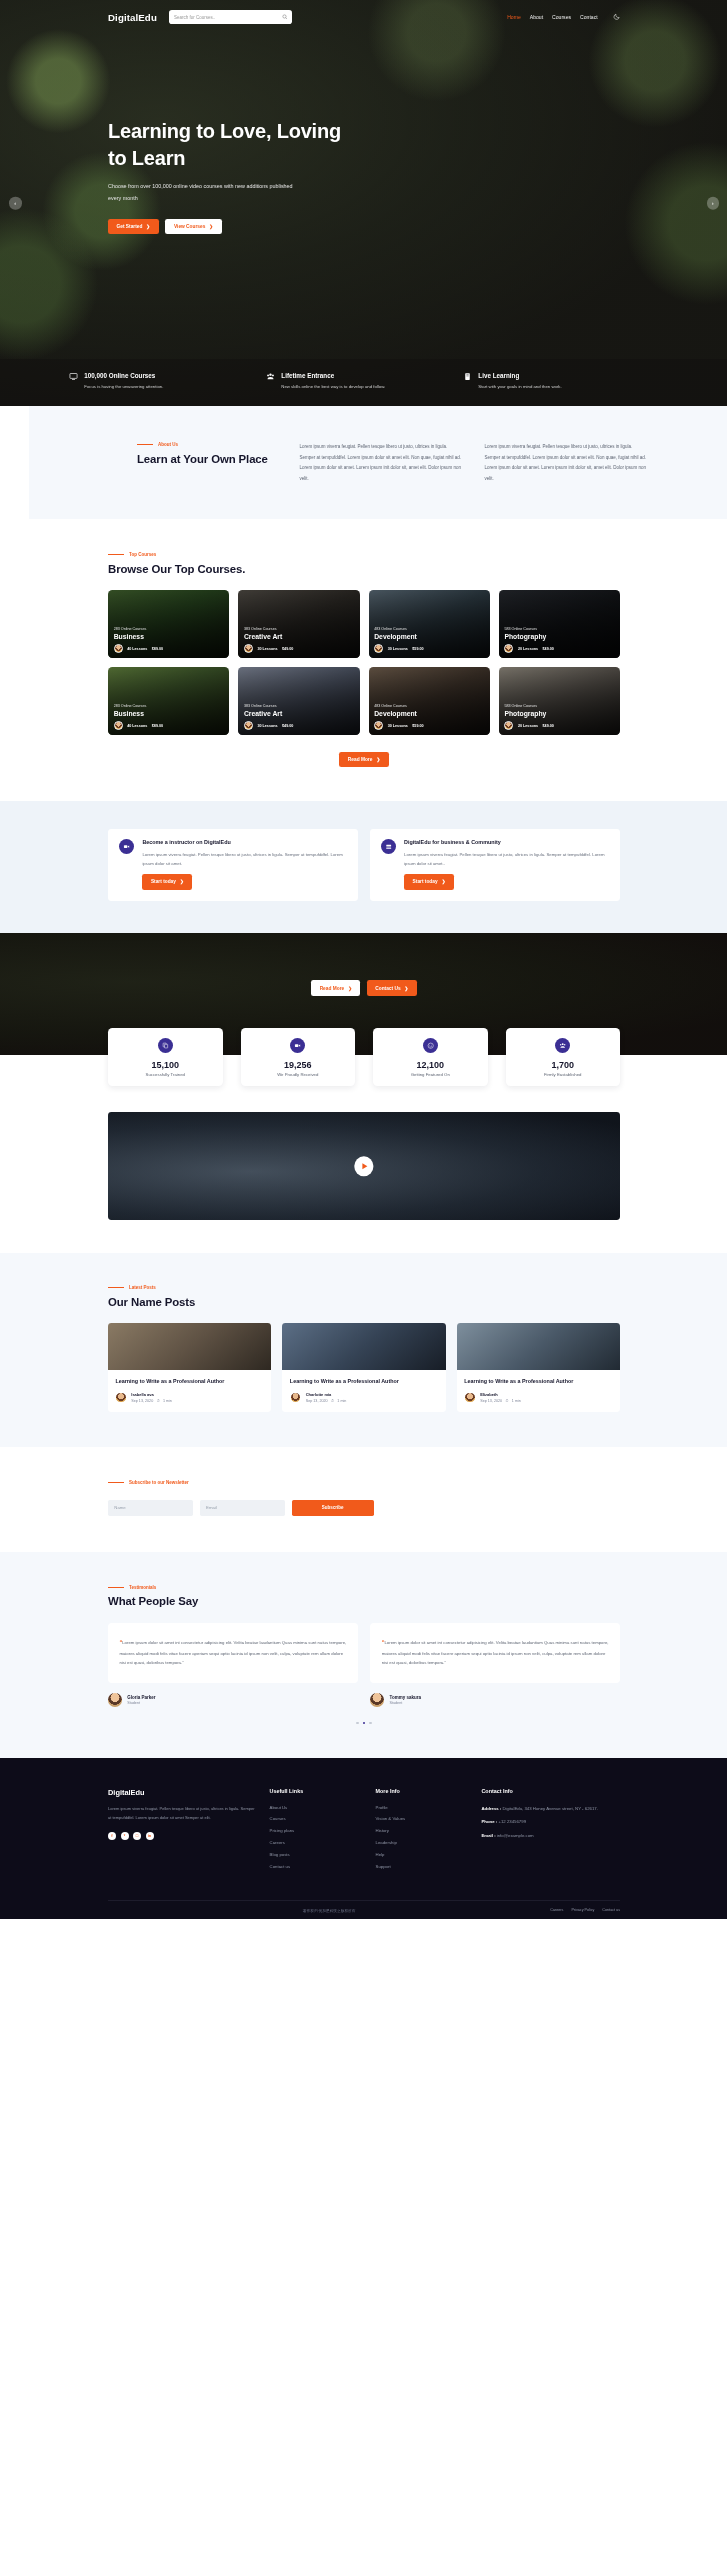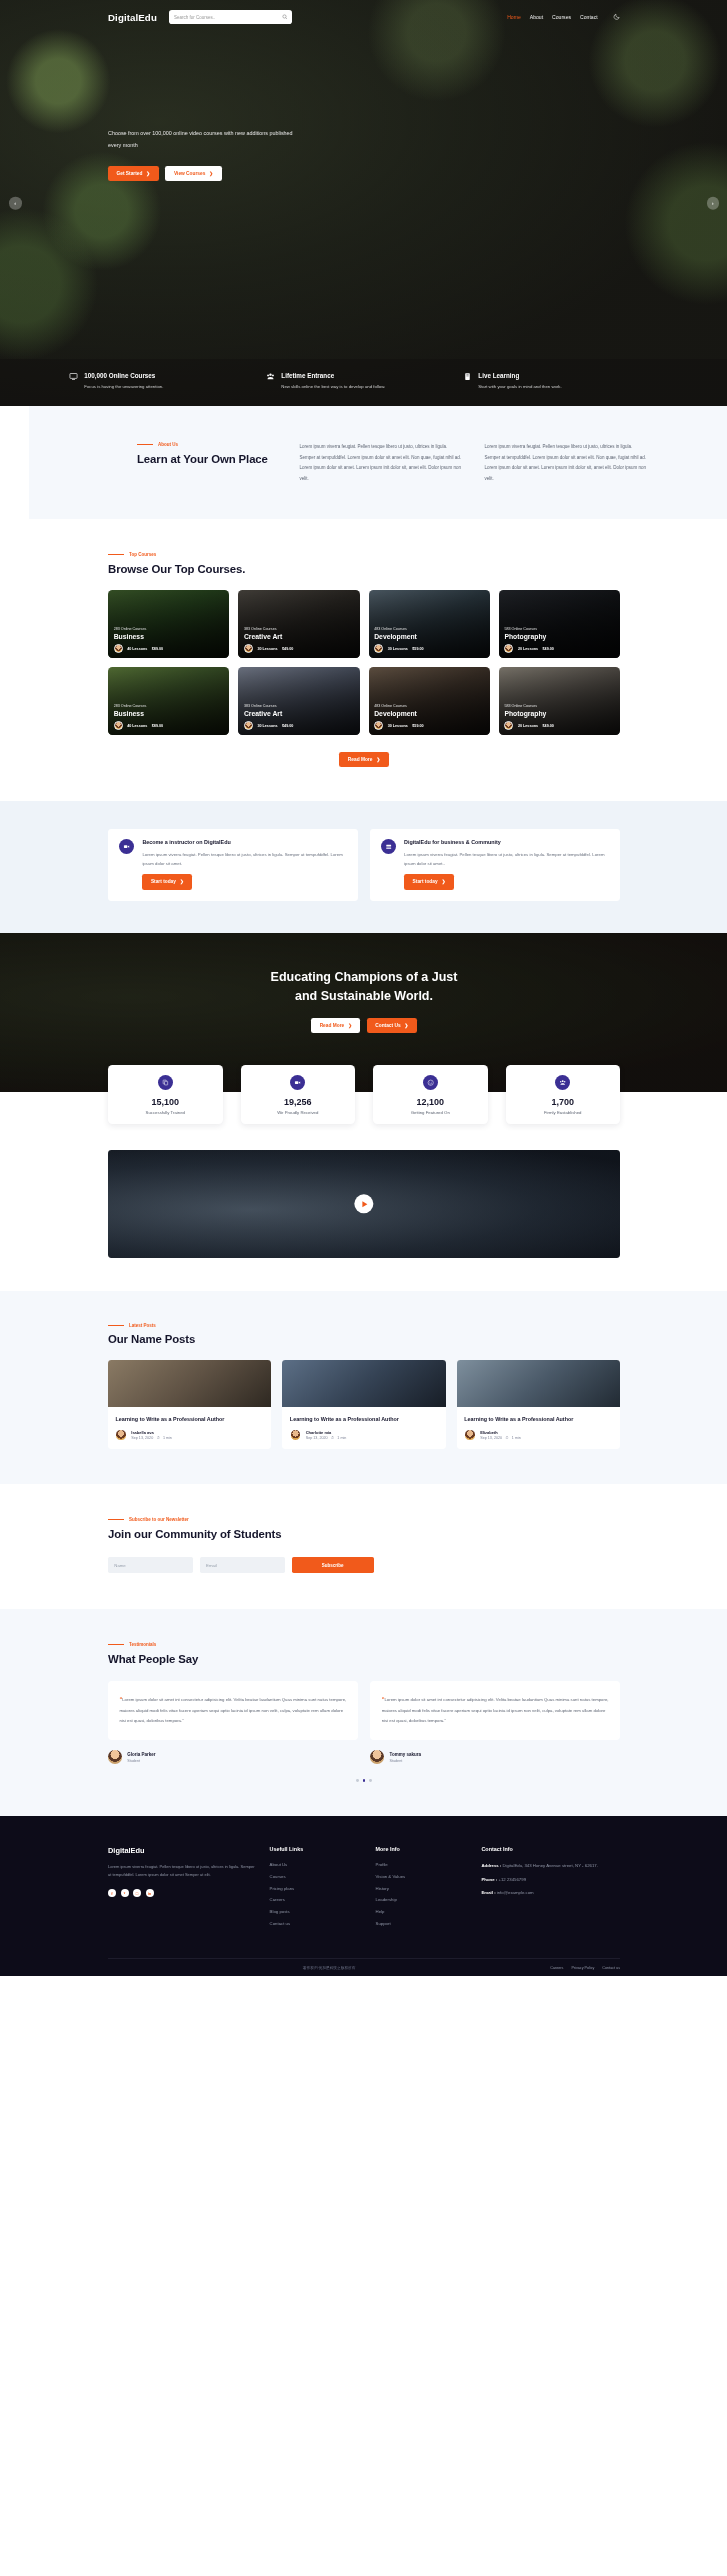--- a/index.html
+++ b/index.html
@@ -333,20 +333,21 @@
 
     <svg class="moon-icon" viewBox="0 0 24 24">
       <path d="M20 14.5A8.5 8.5 0 0 1 9.5 4a8.5 8.5 0 1 0 10.5 10.5z" fill="none" stroke="#fff" stroke-width="1.7"></path>
     </svg>
   </div>
 
   <div class="hero-arrow left">‹</div>
   <div class="hero-arrow right">›</div>
 
   <div class="hero-content">
+    <h1 class="hero-title">Learning to Love, Loving to Learn</h1>
     <p class="hero-sub">Choose from over 100,000 online video courses with new additions published every month</p>
     <div class="hero-btns">
       <button class="btn btn-orange">
         <span>Get Started</span>
         <span class="chev">❯</span>
       </button>
       <button class="btn btn-white">
         <span>View Courses</span>
         <span class="chev">❯</span>
       </button>
@@ -562,24 +563,20 @@
         <button class="btn btn-orange">
           <span>Start today</span>
           <span class="chev">❯</span>
         </button>
       </div>
     </div>
   </div>
 </section>
 
 <section class="banner sec">
-  <h2 class="banner-title">
-    <span>Educating Champions of a Just</span><br>
-    <span>and Sustainable World.</span>
-  </h2>
   <div class="banner-btns">
     <button class="btn btn-white">
       <span>Read More</span>
       <span class="chev">❯</span>
     </button>
     <button class="btn btn-orange">
       <span>Contact Us</span>
       <span class="chev">❯</span>
     </button>
   </div>
@@ -704,21 +701,20 @@
       </div>
   </div>
 </section>
 
 <section class="news sec">
   <div class="container">
     <div class="eyebrow">
       <span class="bar"></span>
       <span class="txt">Subscribe to our Newsletter</span>
     </div>
-    <h2 class="sec-title">Join our Community of Students</h2>
     <div class="news-form">
       <input class="news-input" placeholder="Name" style="">
       <input class="news-input" placeholder="Email" style="">
       <button class="news-btn">Subscribe</button>
     </div>
   </div>
 </section>
 
 <section class="testi sec">
   <div class="container">

